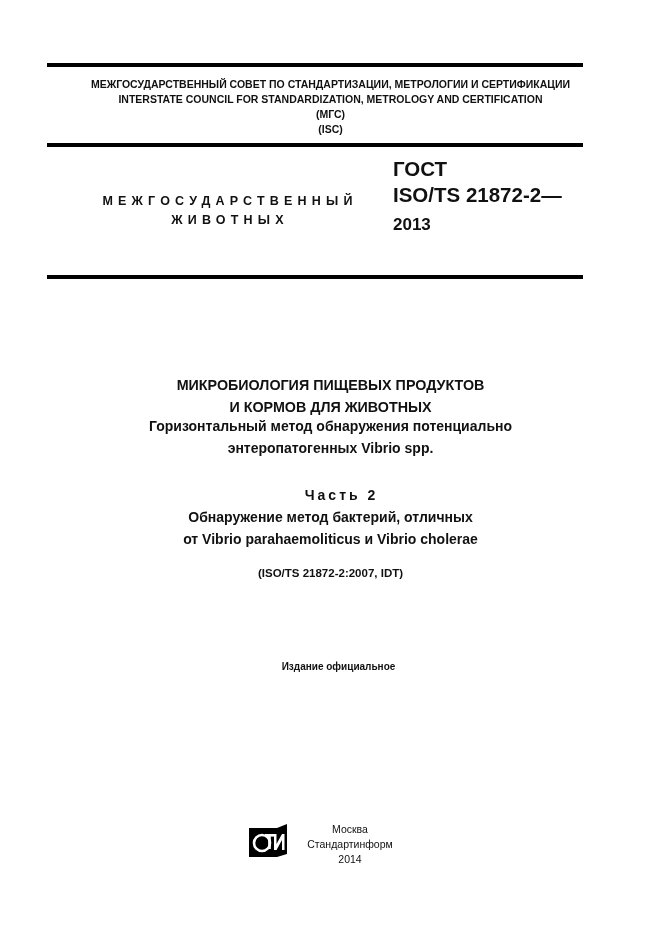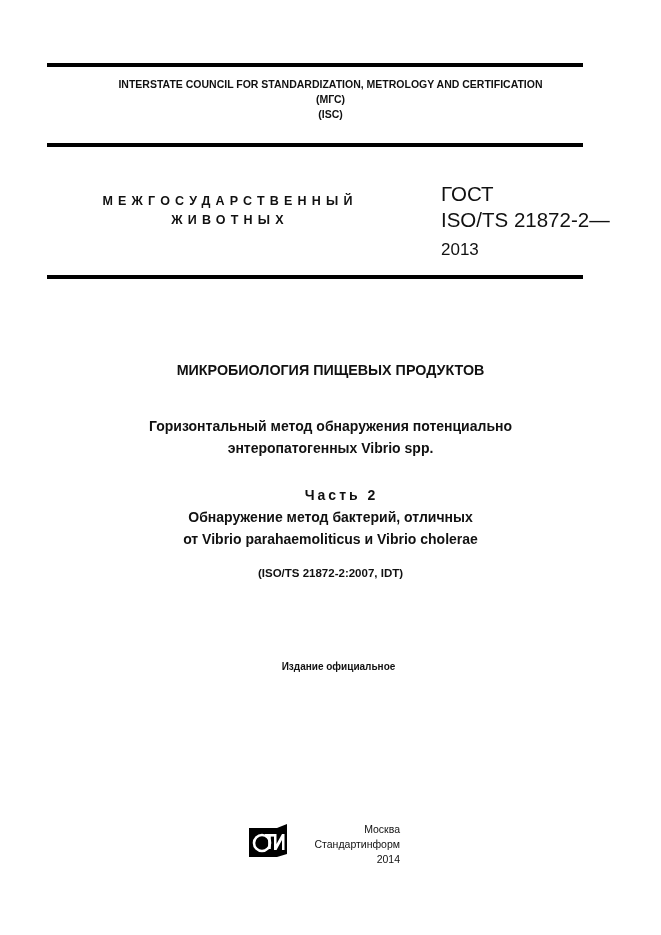--- a/index.html
+++ b/index.html
@@ -3,38 +3,39 @@
 <meta charset="utf-8">
 <style>
   html, body { margin: 0; padding: 0; background: #ffffff; }
   body { width: 661px; height: 935px; position: relative; overflow: hidden;
          font-family: "Liberation Sans", sans-serif; color: #111; }
   .rule { position: absolute; left: 47px; width: 536px; height: 4px; background: #000; }
   .center { position: absolute; left: 0; width: 661px; text-align: center; }
   .council { font-weight: bold; font-size: 10.5px; line-height: 15px; top: 77px; }
   .mstd { position: absolute; left: 100px; width: 260px; text-align: center; top: 192px;
           font-weight: bold; font-size: 12.5px; letter-spacing: 5.2px; line-height: 19px; }
-  .gost { position: absolute; left: 393px; top: 181px; font-weight: normal; font-size: 20.5px; line-height: 26px; margin-left: 48px; }
+  .gost { position: absolute; left: 393px; top: 156px; font-weight: bold; font-size: 20.5px; line-height: 26px; }
   .gost .l3 { font-size: 17px; margin-top: 4px; }
-  .title { top: 359px; font-weight: bold; font-size: 14.3px; line-height: 22px; }
+  .title { top: 374px; font-weight: bold; font-size: 14.3px; line-height: 22px; }
   .subtitle { top: 415px; font-weight: bold; font-size: 14px; line-height: 22px; }
   .part { top: 484px; font-weight: bold; font-size: 14px; line-height: 22px; }
   .part .p1 { letter-spacing: 3px; padding-left: 22px; }
   .ref { top: 565px; font-weight: bold; font-size: 11.5px; line-height: 16px; text-align: center; }
   .official { top: 660px; font-weight: bold; font-size: 10px; line-height: 14px; padding-left: 8px; }
   .logo { position: absolute; left: 249px; top: 824px; width: 40px; height: 34px; }
-  .pub { position: absolute; left: 300px; top: 822px; width: 100px; text-align: right;
+  .pub { position: absolute; left: 300px; top: 822px; width: 100px; text-align: center;
          font-size: 10.5px; line-height: 15px; }
 </style>
 </head>
 <body>
 
 <div class="rule" style="top:63px;"></div>
 
 <div class="center council">
+  <div>МЕЖГОСУДАРСТВЕННЫЙ СОВЕТ ПО СТАНДАРТИЗАЦИИ, МЕТРОЛОГИИ И СЕРТИФИКАЦИИ</div>
   <div>INTERSTATE COUNCIL FOR STANDARDIZATION, METROLOGY AND CERTIFICATION</div>
   <div>(МГС)</div>
   <div>(ISC)</div>
 </div>
 
 <div class="rule" style="top:143px;"></div>
 
 <div class="mstd">
   <div>МЕЖГОСУДАРСТВЕННЫЙ</div>
   <div>ЖИВОТНЫХ</div>
@@ -43,20 +44,21 @@
 <div class="gost">
   <div>ГОСТ</div>
   <div>ISO/TS 21872-2—</div>
   <div class="l3">2013</div>
 </div>
 
 <div class="rule" style="top:275px;"></div>
 
 <div class="center title">
   <div>МИКРОБИОЛОГИЯ ПИЩЕВЫХ ПРОДУКТОВ</div>
+  <div>И КОРМОВ ДЛЯ ЖИВОТНЫХ</div>
 </div>
 
 <div class="center subtitle">
   <div>Горизонтальный метод обнаружения потенциально</div>
   <div>энтеропатогенных Vibrio spp.</div>
 </div>
 
 <div class="center part">
   <div class="p1">Часть 2</div>
   <div>Обнаружение метод бактерий, отличных</div>

